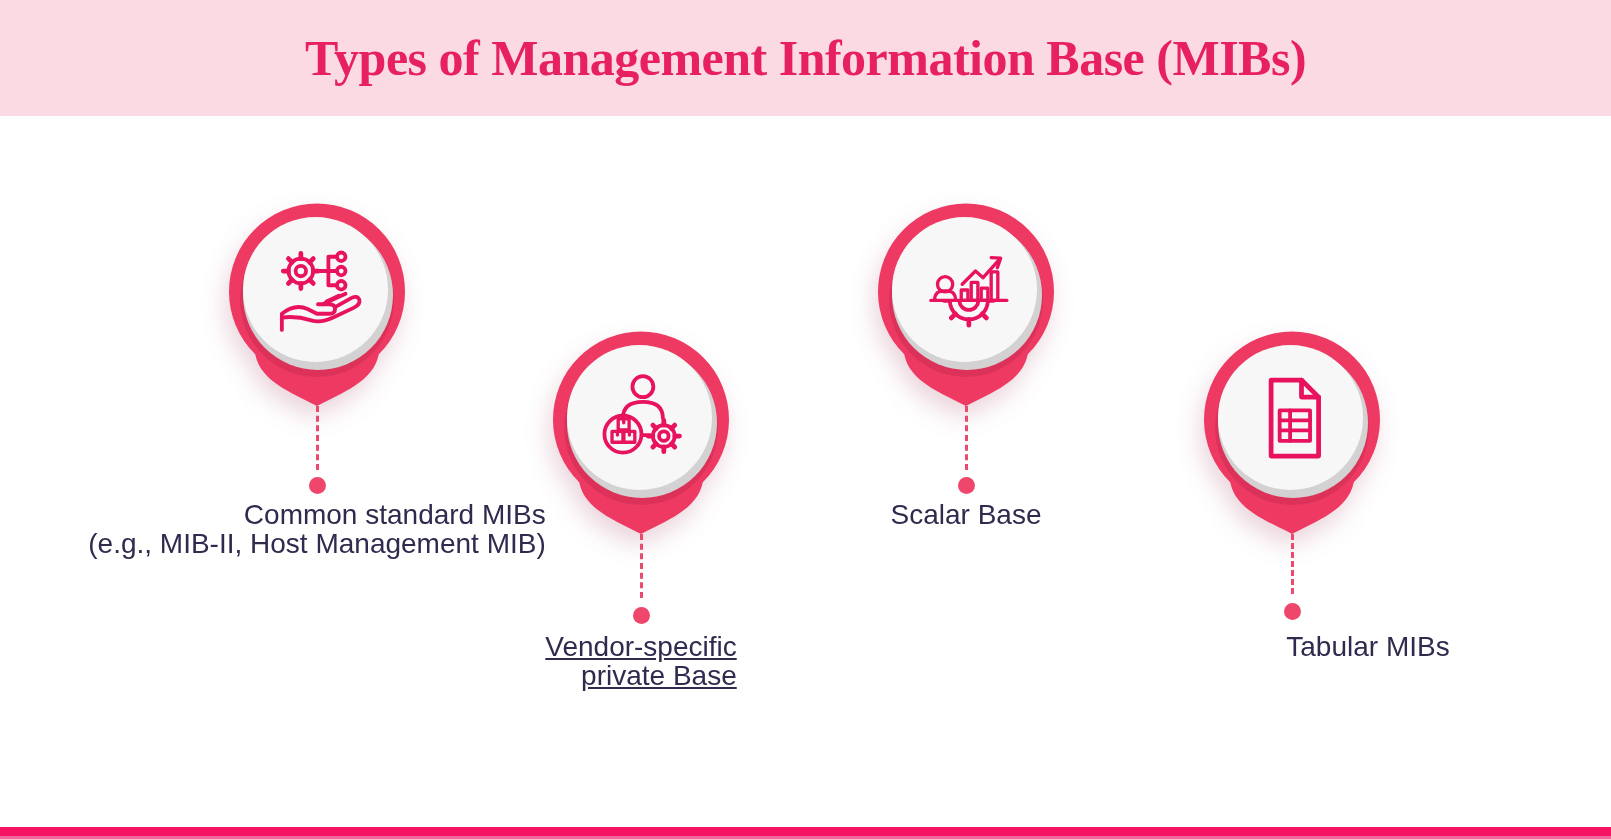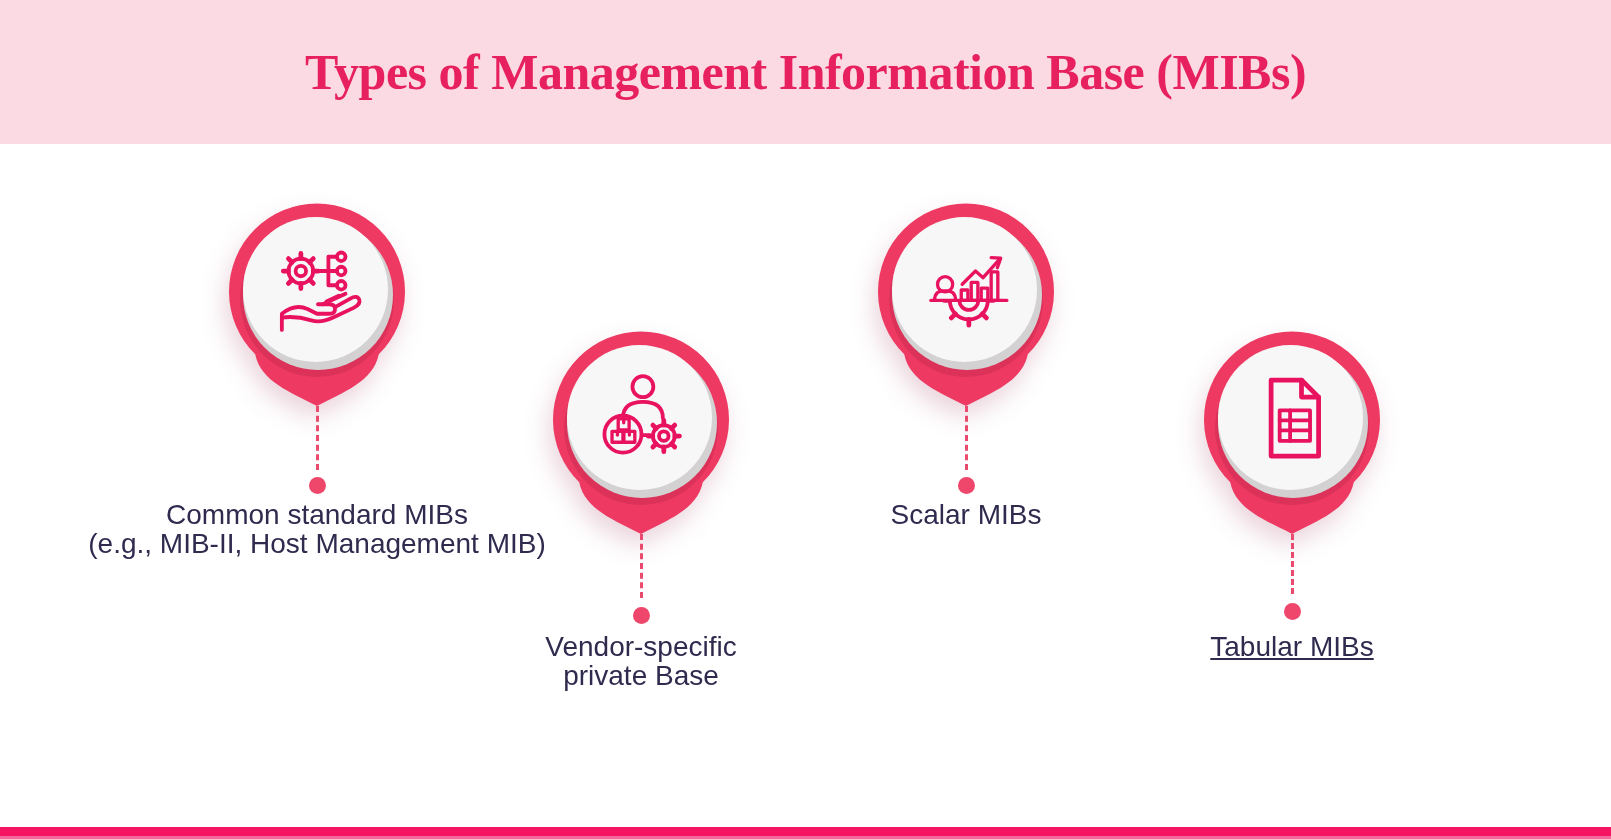--- a/index.html
+++ b/index.html
@@ -17,21 +17,21 @@
     --c-footer:#f41462;
     --c-footer_edge:#f2679c;
   }
   html,body{margin:0;padding:0;}
   body{font-family:"Liberation Sans", sans-serif; background:#fff;}
   .canvas{
     position:relative; width:1611px; height:839px;
     background:var(--c-bg); overflow:hidden;
   }
   .header{
-    position:absolute; left:0; top:0; width:100%; height:144px;
+    position:absolute; left:0; top:0; width:100%; height:116px;
     background:var(--c-header_bg);
     display:flex; align-items:center; justify-content:center;
   }
   .title{
     font-family:"Liberation Serif", serif;
     font-weight:700; font-size:50px; letter-spacing:-0.5px;
     color:var(--c-title); white-space:nowrap;
   }
   .pin-svg{
     position:absolute; width:200px; height:230px;
@@ -51,21 +51,21 @@
   }
   .dot{
     position:absolute; width:17px; height:17px; border-radius:50%;
     background:var(--c-dot);
   }
   .pin-label{
     position:absolute; transform:translateX(-50%);
     font-size:28px; line-height:29px; text-align:center;
     color:var(--c-label); white-space:nowrap;
   }
-  .pin-label span{display:block;}
+  .pin-label span{display:block;text-align:right;}
   .footer-bar{
     position:absolute; left:0; right:0; bottom:3px; height:9px;
     background:var(--c-footer);
   }
   .footer-edge{
     position:absolute; left:0; right:0; bottom:0; height:3px;
     background:var(--c-footer_edge);
   }
 </style>
 </head>
@@ -124,21 +124,21 @@
       <path class="ic ic-thin" d="M37.8,64.5 v3.5"></path>
       <path class="ic" d="M51,68 H59"></path>
 
       <circle class="ic" cx="74" cy="69" r="11.5"></circle>
       <circle class="ic" cx="74" cy="69" r="5"></circle>
       <path class="ic ic-teeth" d="M85.5,69h5 M82,77l3.5,3.5 M74,80.5v5 M66,77l-3.5,3.5 M62.5,69h-5 M66,61l-3.5,-3.5 M74,57.5v-5 M82,61l3.5,-3.5"></path>
     </g>
   </svg>
   <div class="connector" style="left:639.5px; top:534px; height:64px;"></div>
   <div class="dot" style="left:632.5px; top:606.5px;"></div>
-  <div class="pin-label" style="left:641px; top:632px;">
+  <div class="pin-label" style="left:641px; top:632px;text-decoration:underline;">
     <span>Vendor-specific</span>
     <span>private Base</span>
   </div>
 
   <svg class="pin-svg" style="left:866px; top:192px;" viewBox="0 0 200 230">
     <path class="pin-body" d="M38.2,162.2 A88,88 0 1 1 161.8,162.2 C156,190 126,200 100,214 C74,200 44,190 38.2,162.2 Z"></path>
     <circle class="pin-shadow" cx="100" cy="108" r="77"></circle>
     <circle class="pin-ring" cx="101" cy="103" r="75"></circle>
     <circle class="pin-face" cx="98.5" cy="97.5" r="72.5"></circle>
     <g transform="translate(52.5,50.5) scale(0.95)">
@@ -162,39 +162,39 @@
       <g clip-path="url(#clip-halfgear)">
         <circle class="ic" cx="53" cy="61" r="20"></circle>
         <path class="ic" d="M43,61 A10,10 0 0 0 63,61"></path>
         <path class="ic ic-teeth" d="M53,81v6 M38.9,75.1l-4.3,4.3 M67.1,75.1l4.3,4.3 M33,61h-6 M73,61h6"></path>
       </g>
     </g>
   </svg>
   <div class="connector" style="left:964.5px; top:406px; height:64px;"></div>
   <div class="dot" style="left:957.5px; top:477px;"></div>
   <div class="pin-label" style="left:966px; top:500px;">
-    <span>Scalar MIBs</span>
+    <span>Scalar Base</span>
   </div>
 
   <svg class="pin-svg" style="left:1192px; top:320px;" viewBox="0 0 200 230">
     <path class="pin-body" d="M38.2,162.2 A88,88 0 1 1 161.8,162.2 C156,190 126,200 100,214 C74,200 44,190 38.2,162.2 Z"></path>
     <circle class="pin-shadow" cx="100" cy="108" r="77"></circle>
     <circle class="pin-ring" cx="101" cy="103" r="75"></circle>
     <circle class="pin-face" cx="98.5" cy="97.5" r="72.5"></circle>
     <g transform="translate(52.5,50.5) scale(0.95)">
 
       <path class="ic ic-thick" d="M28,10 H60 L78,28 V90 H28 Z"></path>
       <path class="ic ic-thick" d="M60,10 V28 H78"></path>
 
       <rect class="ic" x="37" y="42" width="32" height="32"></rect>
       <path class="ic" d="M37,52.5 H69 M37,63 H69 M48,42 V74"></path>
     </g>
   </svg>
   <div class="connector" style="left:1290.5px; top:534px; height:60px;"></div>
   <div class="dot" style="left:1283.5px; top:602.5px;"></div>
-  <div class="pin-label" style="left:1292px; top:632px;text-decoration:underline;">
+  <div class="pin-label" style="left:1368px; top:632px;">
     <span>Tabular MIBs</span>
   </div>
 
   <div class="footer-bar"></div>
   <div class="footer-edge"></div>
 
 </div>
 
 </body></html>

